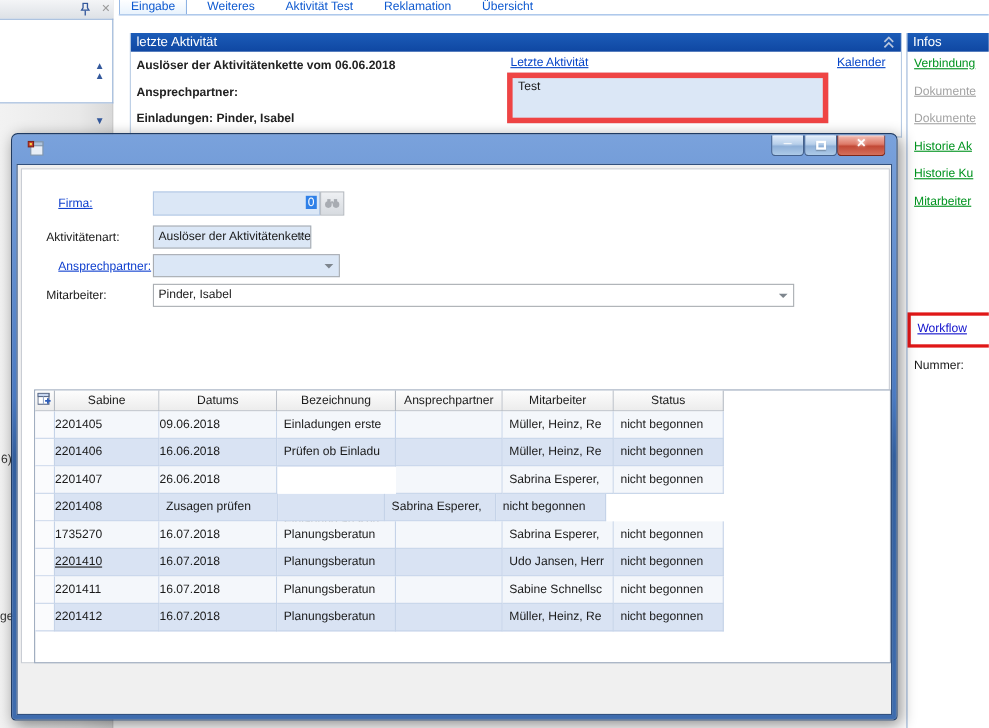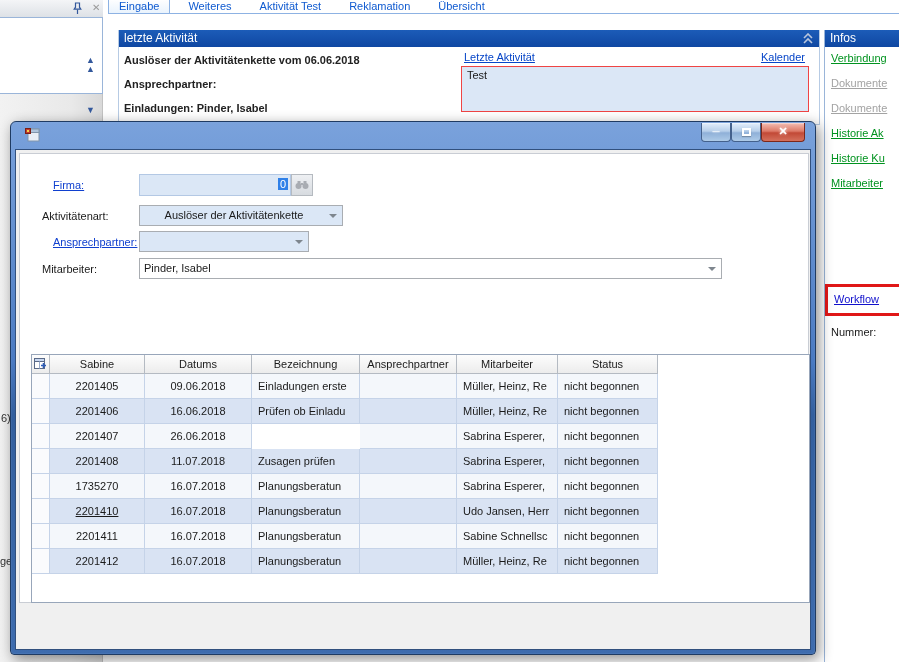--- a/index.html
+++ b/index.html
@@ -31,22 +31,22 @@
   #activity-panel { left:118px; top:30px; width:702px; height:95px; background:#fff;
     border:1px solid #b7cbe4; border-top:none; }
   .panel-header { height:17px; background:linear-gradient(#1c5cb8,#0f47a2);
     color:#fff; font-size:12px; line-height:17px; padding-left:5px; position:relative; }
   .hdr-chev { position:absolute; right:6px; top:3px; }
   #activity-panel .body { position:relative; height:77px; }
   .act-line { position:absolute; left:5px; color:#222;font-weight:bold; }
   .link { color:#0645c8; text-decoration:underline; cursor:pointer; }
   #letzte-link { position:absolute; left:345px; top:4px; }
   #kalender-link { position:absolute; right:14px; top:4px; }
-  #test-box { position:absolute; left:342px; top:19px; width:348px; height:46px;
-    background:#dbe7f6; border:1px solid #ef4444; padding:2px 5px; }
+  #test-box { position:absolute; left:342px; top:19px; width:292px; height:46px;
+    background:#dbe7f6; border:5px solid #ef4444; padding:2px 5px; }
 
   
   #infos-panel { left:824px; top:30px; width:75px; height:632px; background:#fff;
     border-left:1px solid #9ab5d9; }
   #infos-links { position:absolute; left:0; top:16px; width:110px; }
   .info-link { height:25px; line-height:25px; padding-left:6px; text-decoration:underline;
     white-space:nowrap; overflow:hidden; cursor:pointer; }
   .info-link.green { color:#00931f; }
   .info-link.gray  { color:#a3a3a3; }
   #workflow-box { position:absolute; left:0px; top:254px; width:85px; height:32px;
@@ -89,39 +89,39 @@
   #firma-input { position:absolute; left:123px; top:24px; width:152px; height:22px;
     background:#dbe7f6; border:1px solid #b3c8e4; text-align:right; padding:3px 2px; }
   #firma-sel { background:#2f80e8; color:#fff; padding:0 2px; }
   #firma-btn { position:absolute; left:275px; top:24px; width:22px; height:22px;
     background:linear-gradient(#eef0f3,#d7dbe0); border:1px solid #b5bac0; text-align:center; }
   .combo { position:absolute; height:21px; border:1px solid #a9adb2; padding:3px 18px 3px 4px;
     white-space:nowrap; overflow:hidden; }
   .combo .arrow { position:absolute; right:5px; top:8px; width:0; height:0;
     border-left:4px solid transparent; border-right:4px solid transparent;
     border-top:4px solid #7e868e; }
-  #aktart-combo { left:123px; top:55px; width:204px; background:#dbe7f6;text-align:center; }
+  #aktart-combo { left:123px; top:55px; width:144px; background:#dbe7f6; }
   #anspr-combo  { left:123px; top:81px; width:170px; background:#dbe7f6; }
   #mit-combo    { left:123px; top:108px; width:583px; background:#fff; }
 
   
   #grid { position:absolute; left:15px; top:204px; width:779px; height:249px;
     background:#fff; border:1px solid #98a6ba; overflow:hidden; }
   #grid-header-row { display:flex; height:19px; }
   .gh { height:19px; background:linear-gradient(#fdfdfd,#ececec); text-align:center;
     line-height:18px; border-right:1px solid #b4bac2; border-bottom:1px solid #b4bac2;
     overflow:hidden; white-space:nowrap; flex:0 0 auto; }
   .gh.corner { padding-top:2px; }
   .grow { display:flex; height:25px; }
   .gc { height:25px; line-height:24px; border-right:1px solid #c5d3e8;
     border-bottom:1px solid #c5d3e8; overflow:hidden; white-space:nowrap;
     flex:0 0 auto; background:#f4f7fb; }
   .grow:nth-child(even) .gc { background:#d9e3f3; }
   .gc.rowhead { background:#fafbfd !important; }
-  .gc.num { text-align:center; }
+  .gc.num { text-align:left; }
   .gc.txt { padding-left:6px; }
 </style>
 </head>
 <body>
 
 <div id="stage">
 
   <div class="abs" id="left-panel">
     <div class="abs" id="left-topbar">
       <svg class="abs" style="left:72px;top:2px" width="11" height="13" viewBox="0 0 11 13">
@@ -269,21 +269,20 @@
               <div class="gc num" style="width: 95px;">2201407</div>
               <div class="gc num" style="width: 107px;">26.06.2018</div>
               <div class="gc txt" style="width: 108px; margin-top: 38px;">Einladung an Kun</div>
               <div class="gc txt" style="width: 97px;"></div>
               <div class="gc txt" style="width: 101px;">Sabrina Esperer,</div>
               <div class="gc txt" style="width: 100px;">nicht begonnen</div>
             </div>
             <div class="grow">
               <div class="gc rowhead" style="width: 18px;"></div>
               <div class="gc num" style="width: 95px;">2201408</div>
-              <div class="gc num" style="width: 107px;">11.07.2018</div>
               <div class="gc txt" style="width: 108px;">Zusagen prüfen</div>
               <div class="gc txt" style="width: 97px;"></div>
               <div class="gc txt" style="width: 101px;">Sabrina Esperer,</div>
               <div class="gc txt" style="width: 100px;">nicht begonnen</div>
             </div>
             <div class="grow">
               <div class="gc rowhead" style="width: 18px;"></div>
               <div class="gc num" style="width: 95px;">1735270</div>
               <div class="gc num" style="width: 107px;">16.07.2018</div>
               <div class="gc txt" style="width: 108px;">Planungsberatun</div>

